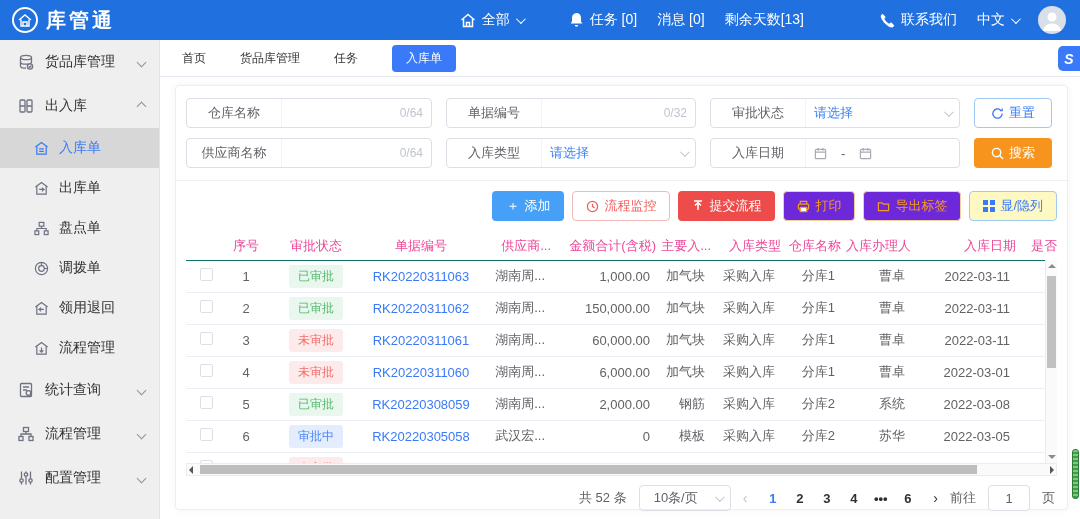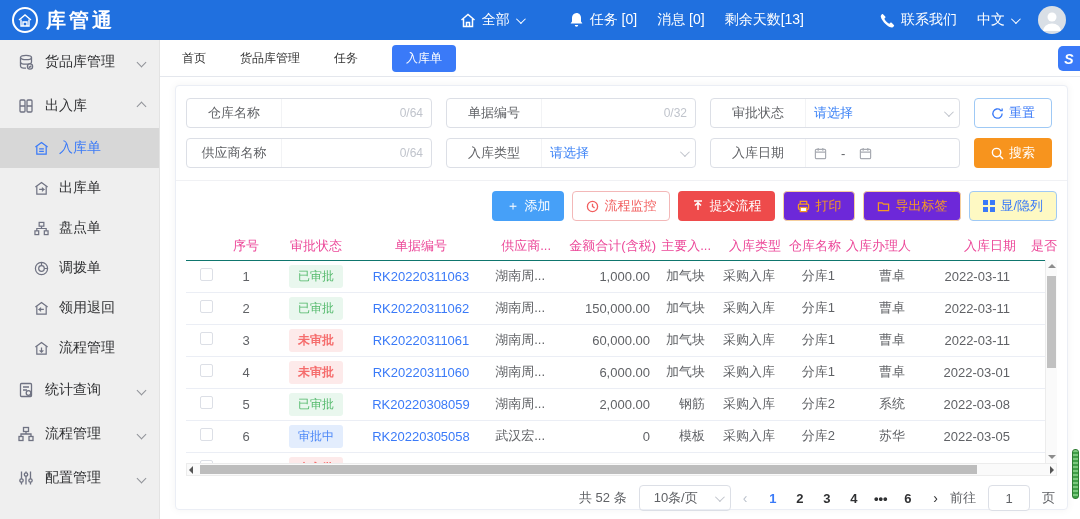--- a/index.html
+++ b/index.html
@@ -84,21 +84,21 @@
 
   
   .table-wrap { position:relative; margin-top:12px; height:230px; overflow:hidden; }
   table { border-collapse:collapse; table-layout:fixed; width:910px; font-size:13px; color:#606266; }
   th { height:27px; font-weight:normal; color:#ec4899; border-bottom:1px solid #0f766e; white-space:nowrap; }
   td { height:32px; border-bottom:1px solid #ebeef5; white-space:nowrap; overflow:hidden; padding:0 6px; }
   .al-c { text-align:center; } .al-r { text-align:right; } .al-l { text-align:right;margin-top:48px; }
   .cb { width:13px; height:13px; border:1px solid #dcdfe6; border-radius:2px; display:inline-block; background:#fff; }
   .badge { display:inline-block; padding:3px 9px; border-radius:3px; font-size:12px; }
   .badge.approved { color:#53b96b; background:#e9f7ee; }
-  .badge.unapproved { color:#f56c6c; background:#fdeaea;font-weight:bold; }
+  .badge.unapproved { color:#f56c6c; background:#fdeaea; }
   .badge.pending { color:#4a86f7; background:#e3edfd; }
   .doclink { color:#3a7af8; cursor:pointer; text-decoration:none; }
 
   
   .vscroll { position:absolute; right:0; top:27px; bottom:0; width:12px; background:#fafafa;
     border-left:1px solid #ececec; }
   .vthumb { position:absolute; left:1px; top:16px; width:9px; height:92px; background:#c1c1c1; }
   .arr { position:absolute; width:0; height:0; border:4px solid transparent; left:2px; }
   .arr-up { top:4px; border-bottom-color:#8c8c8c; border-top-width:0; }
   .arr-dn { bottom:4px; border-top-color:#8c8c8c; border-bottom-width:0; }

